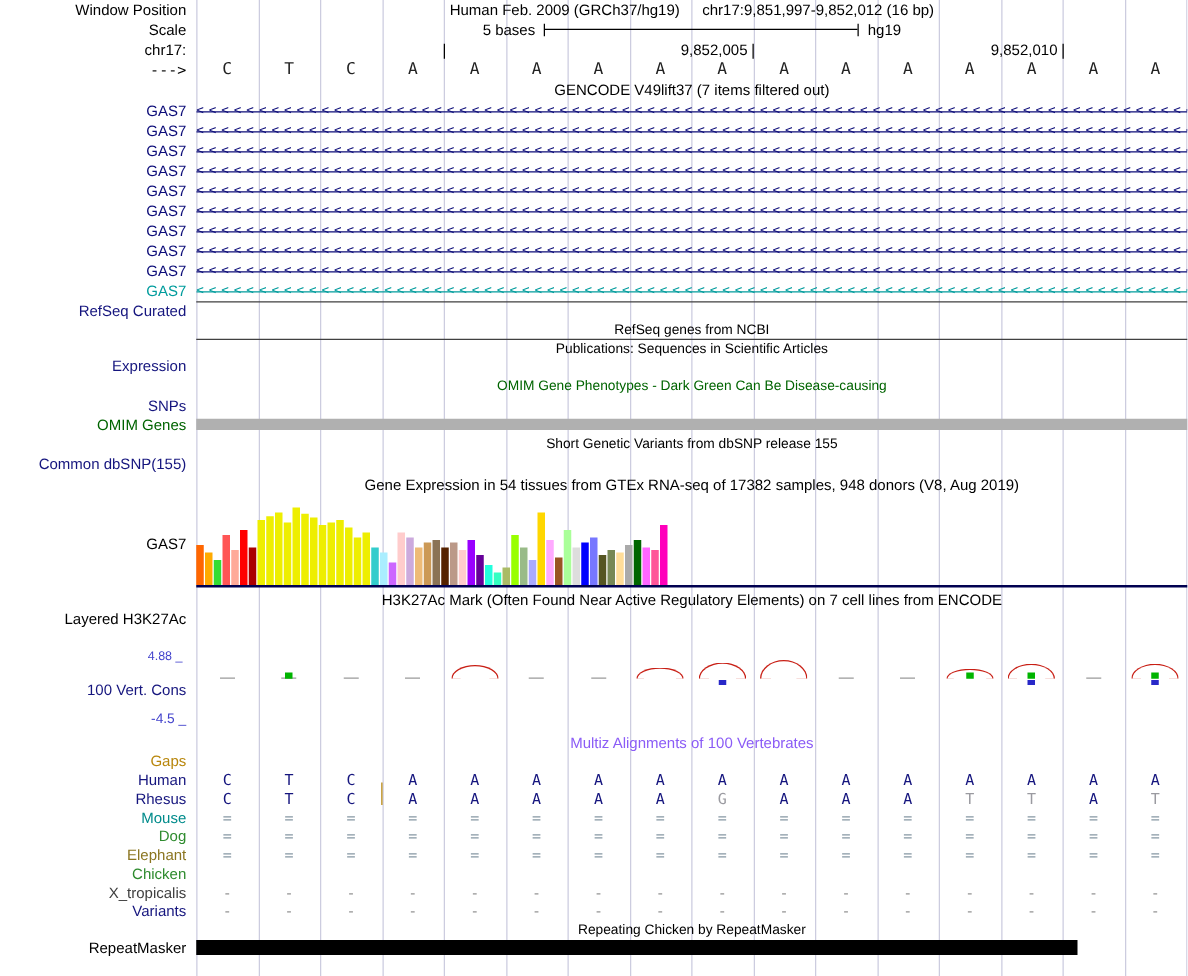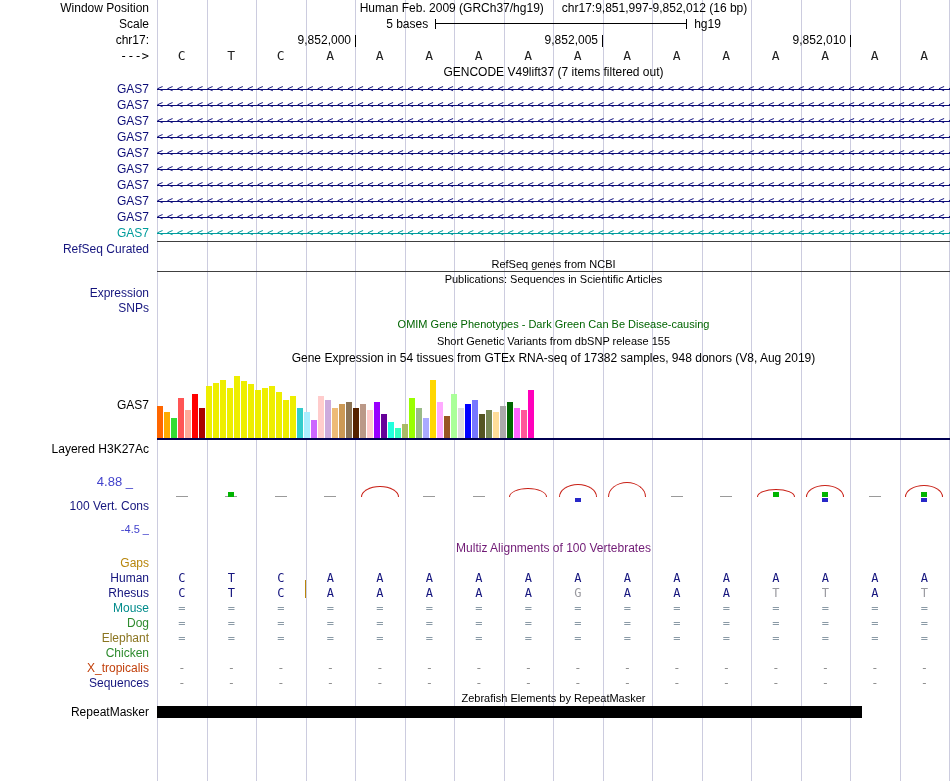--- a/index.html
+++ b/index.html
@@ -14,42 +14,42 @@
   .h17{height:17px;line-height:17px}
   .h18{height:18px;line-height:18px}
   .h30{height:30px;line-height:15px}
   .row-label{flex:0 0 157px;width:157px;text-align:right;padding-right:8px;white-space:nowrap;overflow:hidden;color:#15157e}
   .lbl-black{color:#000}
   .lbl-green{color:#006400}
   .row-content{flex:1;position:relative}
   .track-title{flex:1;text-align:center;color:#000}
   .small{font-size:11px}
   .green-title{color:#006400}
-  .blue-title{color:#701a75}
+  .blue-title{color:#8b5cf6}
   .center-flex{display:flex;justify-content:center;align-items:center;gap:18px}
   .center-flex2{display:flex;justify-content:center;align-items:center}
   .mono{font-family:"DejaVu Sans Mono",monospace}
   .scale-bar{display:inline-block;width:252px;height:10px;border-left:1px solid #000;border-right:1px solid #000;position:relative;margin:0 7px}
   .scale-bar::before{content:"";position:absolute;left:0;right:0;top:4px;height:1px;background:#000}
   .ruler-num{position:absolute;left:0;top:0;text-align:right;padding-right:4px;line-height:16px;color:#000}
   .ruler-tick{position:absolute;top:3px;width:1px;height:12px;background:#000}
   .base-cells{display:flex}
   .base-cell{flex:0 0 49.5px;text-align:center;font-family:"DejaVu Sans Mono",monospace;font-size:13px;color:#222;line-height:16px}
   .arrowline{overflow:hidden;white-space:nowrap}
   .arrowline::before{content:"";position:absolute;left:0;right:0;top:8px;height:1px;background:currentColor}
   .arrows{position:absolute;left:0;top:0;font-size:10px;line-height:16px;letter-spacing:4px;font-family:"DejaVu Sans Mono",monospace}
   .hline{border-top:1px solid #404040}
   .omim-bar{position:absolute;left:0;right:0;top:2px;height:9px}
   .gtex-row{height:75px}
   .gtex-row .row-label{display:flex;align-items:center;justify-content:flex-end}
   .gtex-baseline{position:absolute;left:0;right:0;bottom:2px;height:2px;background:#000050}
   .gtex-bar{position:absolute;bottom:4px;width:6px}
   .cons-block{position:relative;height:68px;z-index:1}
   .cons-left{position:absolute;left:0;top:0;width:157px;height:100%}
-  .cons-max{position:absolute;top:2px;right:24px;color:#4242cc;font-size:13px}
+  .cons-max{position:absolute;top:2px;right:11px;color:#4242cc;font-size:10px}
   .cons-name{position:absolute;top:27px;right:8px;color:#15157e}
   .cons-min{position:absolute;top:51px;right:8px;color:#4242cc;font-size:11px}
   .cons-content{margin-left:157px;position:relative;height:100%}
   .cons-title{text-align:center;line-height:16px;color:#22228e}
   .cons-plot{position:relative;height:44px}
   .cons-dash{position:absolute;top:24px;width:12px;height:1px;background:#9a9a9a}
   .cons-arc{position:absolute;width:38px;border:1.5px solid #c81e14;border-bottom:0;border-radius:50% 50% 0 0 / 100% 100% 0 0}
   .cons-green{position:absolute;top:20px;width:6px;height:5px;background:#00b400}
   .cons-blue{position:absolute;top:26px;width:6px;height:4px;background:#2828c8}
   .multiz-block{position:relative}
@@ -97,21 +97,20 @@
     <div class="row-content center-flex2">
       <span>5 bases</span>
       <span class="scale-bar"></span>
       <span>hg19</span>
     </div>
   </div>
 
   <div class="row h16">
     <div class="row-label lbl-black">chr17:</div>
     <div class="row-content" id="ruler-content">
-        <div class="ruler-num" style="width: 198px;">9,852,000</div>
         <div class="ruler-tick" style="left: 198px;"></div>
         <div class="ruler-num" style="width: 445px;">9,852,005</div>
         <div class="ruler-tick" style="left: 445px;"></div>
         <div class="ruler-num" style="width: 693px;">9,852,010</div>
         <div class="ruler-tick" style="left: 693px;"></div>
       </div>
   </div>
 
   <div class="row h16">
     <div class="row-label lbl-black mono">---&gt;</div>
@@ -214,33 +213,43 @@
   <div class="row h15">
     <div class="row-label"></div>
     <div class="row-content hline">
       <div class="track-title small">Publications: Sequences in Scientific Articles</div>
     </div>
   </div>
   <div class="row h15">
     <div class="row-label">Expression</div>
     <div class="row-content"></div>
   </div>
+  <div class="row h17">
+    <div class="row-label"></div>
+    <div class="track-title small green-title">OMIM Gene Phenotypes - Dark Green Can Be Disease-causing</div>
+  </div>
+
   <div class="row h15">
     <div class="row-label">SNPs</div>
     <div class="row-content"></div>
   </div>
-
-  <div class="row h17">
-    <div class="row-label"></div>
-    <div class="track-title small green-title">OMIM Gene Phenotypes - Dark Green Can Be Disease-causing</div>
+  <div class="row h14">
+    <div class="row-label lbl-green">OMIM Genes</div>
+    <div class="row-content">
+      <div class="omim-bar" id="omim-bar" style="background: rgb(176, 176, 176);"></div>
+    </div>
   </div>
 
   <div class="row h16">
     <div class="row-label"></div>
     <div class="track-title small">Short Genetic Variants from dbSNP release 155</div>
+  </div>
+  <div class="row h16">
+    <div class="row-label">Common dbSNP(155)</div>
+    <div class="row-content"></div>
   </div>
 
   <div class="row h18">
     <div class="row-label"></div>
     <div class="track-title">Gene Expression in 54 tissues from GTEx RNA-seq of 17382 samples, 948 donors (V8, Aug 2019)</div>
   </div>
   <div class="row gtex-row">
     <div class="row-label lbl-black">GAS7</div>
     <div class="row-content" id="gtex-content">
       <div class="gtex-baseline"></div>
@@ -296,20 +305,24 @@
           <div class="gtex-bar" style="left: 336px; height: 26px; background: rgb(255, 221, 153);"></div>
           <div class="gtex-bar" style="left: 343px; height: 32px; background: rgb(170, 170, 170);"></div>
           <div class="gtex-bar" style="left: 350px; height: 36px; background: rgb(0, 102, 0);"></div>
           <div class="gtex-bar" style="left: 357px; height: 30px; background: rgb(255, 102, 255);"></div>
           <div class="gtex-bar" style="left: 364px; height: 28px; background: rgb(255, 85, 153);"></div>
           <div class="gtex-bar" style="left: 371px; height: 48px; background: rgb(255, 0, 187);"></div>
         </div>
     </div>
   </div>
 
+  <div class="row h16">
+    <div class="row-label"></div>
+    <div class="track-title">H3K27Ac Mark (Often Found Near Active Regulatory Elements) on 7 cell lines from ENCODE</div>
+  </div>
   <div class="row h30">
     <div class="row-label lbl-black">Layered H3K27Ac</div>
     <div class="row-content"></div>
   </div>
 
   <div class="cons-block">
     <div class="cons-left">
       <div class="cons-max">4.88 _</div>
       <div class="cons-name">100 Vert. Cons</div>
       <div class="cons-min">-4.5 _</div>
@@ -472,42 +485,42 @@
             <span class="mz-cell" style="color: rgb(138, 154, 166);"></span>
             <span class="mz-cell" style="color: rgb(138, 154, 166);"></span>
             <span class="mz-cell" style="color: rgb(138, 154, 166);"></span>
             <span class="mz-cell" style="color: rgb(138, 154, 166);"></span>
             <span class="mz-cell" style="color: rgb(138, 154, 166);"></span>
             <span class="mz-cell" style="color: rgb(138, 154, 166);"></span>
             <span class="mz-cell" style="color: rgb(138, 154, 166);"></span>
           </div>
         </div>
         <div class="row h15">
-          <div class="row-label" style="color: #c2410c; padding-left: 20px;">X_tropicalis</div>
-          <div class="row-content mz-cells">
-            <span class="mz-cell" style="color: rgb(144, 144, 144);">-</span>
-            <span class="mz-cell" style="color: rgb(144, 144, 144);">-</span>
-            <span class="mz-cell" style="color: rgb(144, 144, 144);">-</span>
-            <span class="mz-cell" style="color: rgb(144, 144, 144);">-</span>
-            <span class="mz-cell" style="color: rgb(144, 144, 144);">-</span>
-            <span class="mz-cell" style="color: rgb(144, 144, 144);">-</span>
-            <span class="mz-cell" style="color: rgb(144, 144, 144);">-</span>
-            <span class="mz-cell" style="color: rgb(144, 144, 144);">-</span>
-            <span class="mz-cell" style="color: rgb(144, 144, 144);">-</span>
-            <span class="mz-cell" style="color: rgb(144, 144, 144);">-</span>
-            <span class="mz-cell" style="color: rgb(144, 144, 144);">-</span>
-            <span class="mz-cell" style="color: rgb(144, 144, 144);">-</span>
-            <span class="mz-cell" style="color: rgb(144, 144, 144);">-</span>
-            <span class="mz-cell" style="color: rgb(144, 144, 144);">-</span>
-            <span class="mz-cell" style="color: rgb(144, 144, 144);">-</span>
-            <span class="mz-cell" style="color: rgb(144, 144, 144);">-</span>
-          </div>
-        </div>
-        <div class="row h15">
-          <div class="row-label" style="color: rgb(21, 21, 126);">Sequences</div>
+          <div class="row-label" style="color: #404040; padding-left: 20px;">X_tropicalis</div>
+          <div class="row-content mz-cells">
+            <span class="mz-cell" style="color: rgb(144, 144, 144);">-</span>
+            <span class="mz-cell" style="color: rgb(144, 144, 144);">-</span>
+            <span class="mz-cell" style="color: rgb(144, 144, 144);">-</span>
+            <span class="mz-cell" style="color: rgb(144, 144, 144);">-</span>
+            <span class="mz-cell" style="color: rgb(144, 144, 144);">-</span>
+            <span class="mz-cell" style="color: rgb(144, 144, 144);">-</span>
+            <span class="mz-cell" style="color: rgb(144, 144, 144);">-</span>
+            <span class="mz-cell" style="color: rgb(144, 144, 144);">-</span>
+            <span class="mz-cell" style="color: rgb(144, 144, 144);">-</span>
+            <span class="mz-cell" style="color: rgb(144, 144, 144);">-</span>
+            <span class="mz-cell" style="color: rgb(144, 144, 144);">-</span>
+            <span class="mz-cell" style="color: rgb(144, 144, 144);">-</span>
+            <span class="mz-cell" style="color: rgb(144, 144, 144);">-</span>
+            <span class="mz-cell" style="color: rgb(144, 144, 144);">-</span>
+            <span class="mz-cell" style="color: rgb(144, 144, 144);">-</span>
+            <span class="mz-cell" style="color: rgb(144, 144, 144);">-</span>
+          </div>
+        </div>
+        <div class="row h15">
+          <div class="row-label" style="color: rgb(21, 21, 126);">Variants</div>
           <div class="row-content mz-cells">
             <span class="mz-cell" style="color: rgb(144, 144, 144);">-</span>
             <span class="mz-cell" style="color: rgb(144, 144, 144);">-</span>
             <span class="mz-cell" style="color: rgb(144, 144, 144);">-</span>
             <span class="mz-cell" style="color: rgb(144, 144, 144);">-</span>
             <span class="mz-cell" style="color: rgb(144, 144, 144);">-</span>
             <span class="mz-cell" style="color: rgb(144, 144, 144);">-</span>
             <span class="mz-cell" style="color: rgb(144, 144, 144);">-</span>
             <span class="mz-cell" style="color: rgb(144, 144, 144);">-</span>
             <span class="mz-cell" style="color: rgb(144, 144, 144);">-</span>
@@ -519,21 +532,21 @@
             <span class="mz-cell" style="color: rgb(144, 144, 144);">-</span>
             <span class="mz-cell" style="color: rgb(144, 144, 144);">-</span>
           </div>
         </div>
       </div>
     <div class="gap-tick" id="gap-tick" style="background: rgb(184, 134, 11);"></div>
   </div>
 
   <div class="row h14">
     <div class="row-label"></div>
-    <div class="track-title small">Zebrafish Elements by RepeatMasker</div>
+    <div class="track-title small">Repeating Chicken by RepeatMasker</div>
   </div>
   <div class="row rm-row">
     <div class="row-label lbl-black">RepeatMasker</div>
     <div class="row-content">
       <div class="rm-bar" id="rm-bar" style="width: 705px; background: rgb(0, 0, 0);"></div>
     </div>
   </div>
 
   <div class="row" style="height:16px"></div>
 </div>

